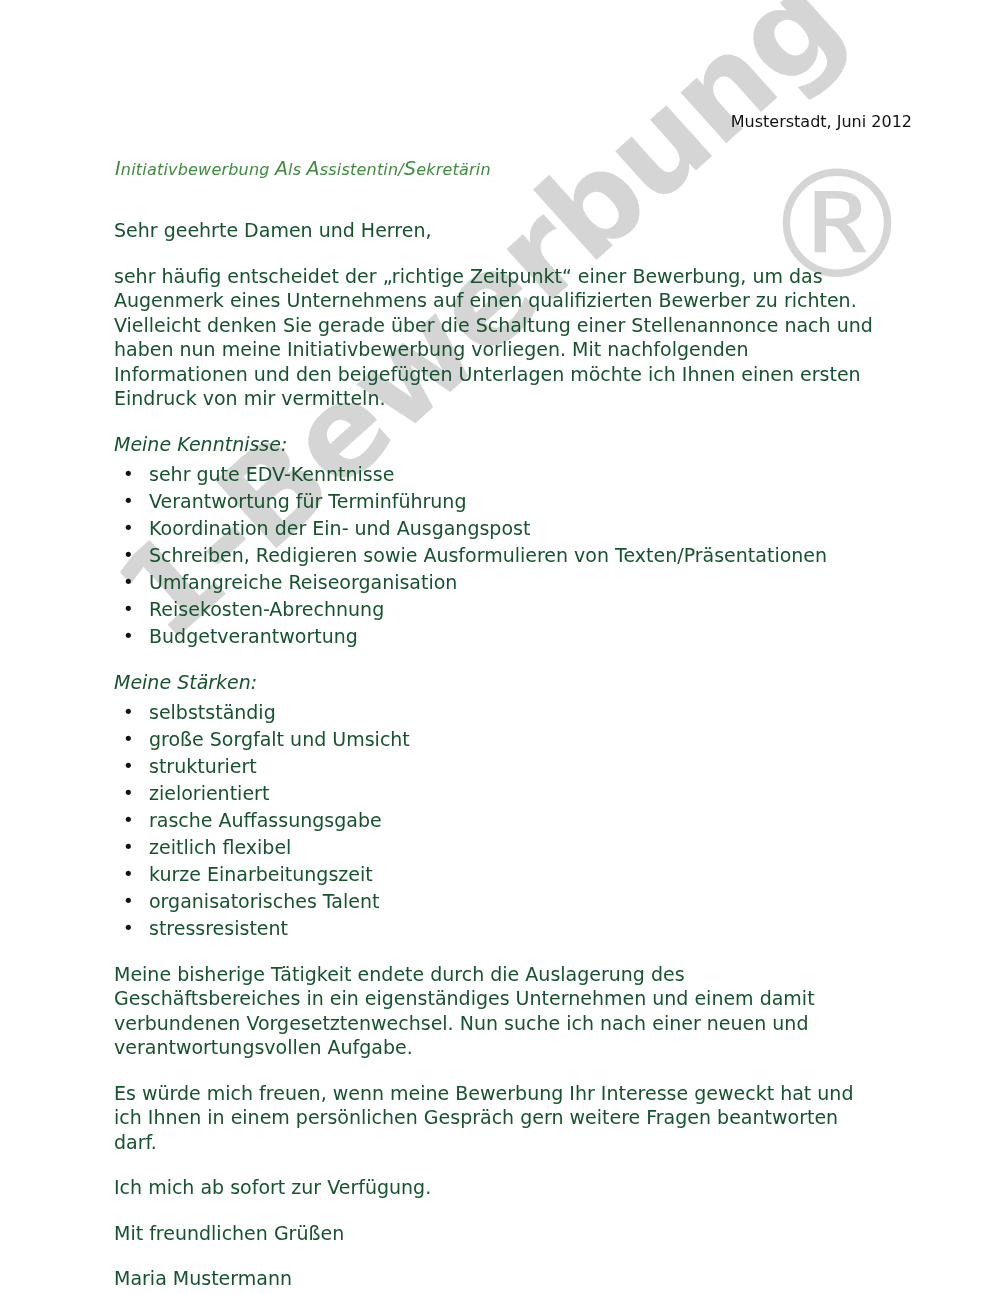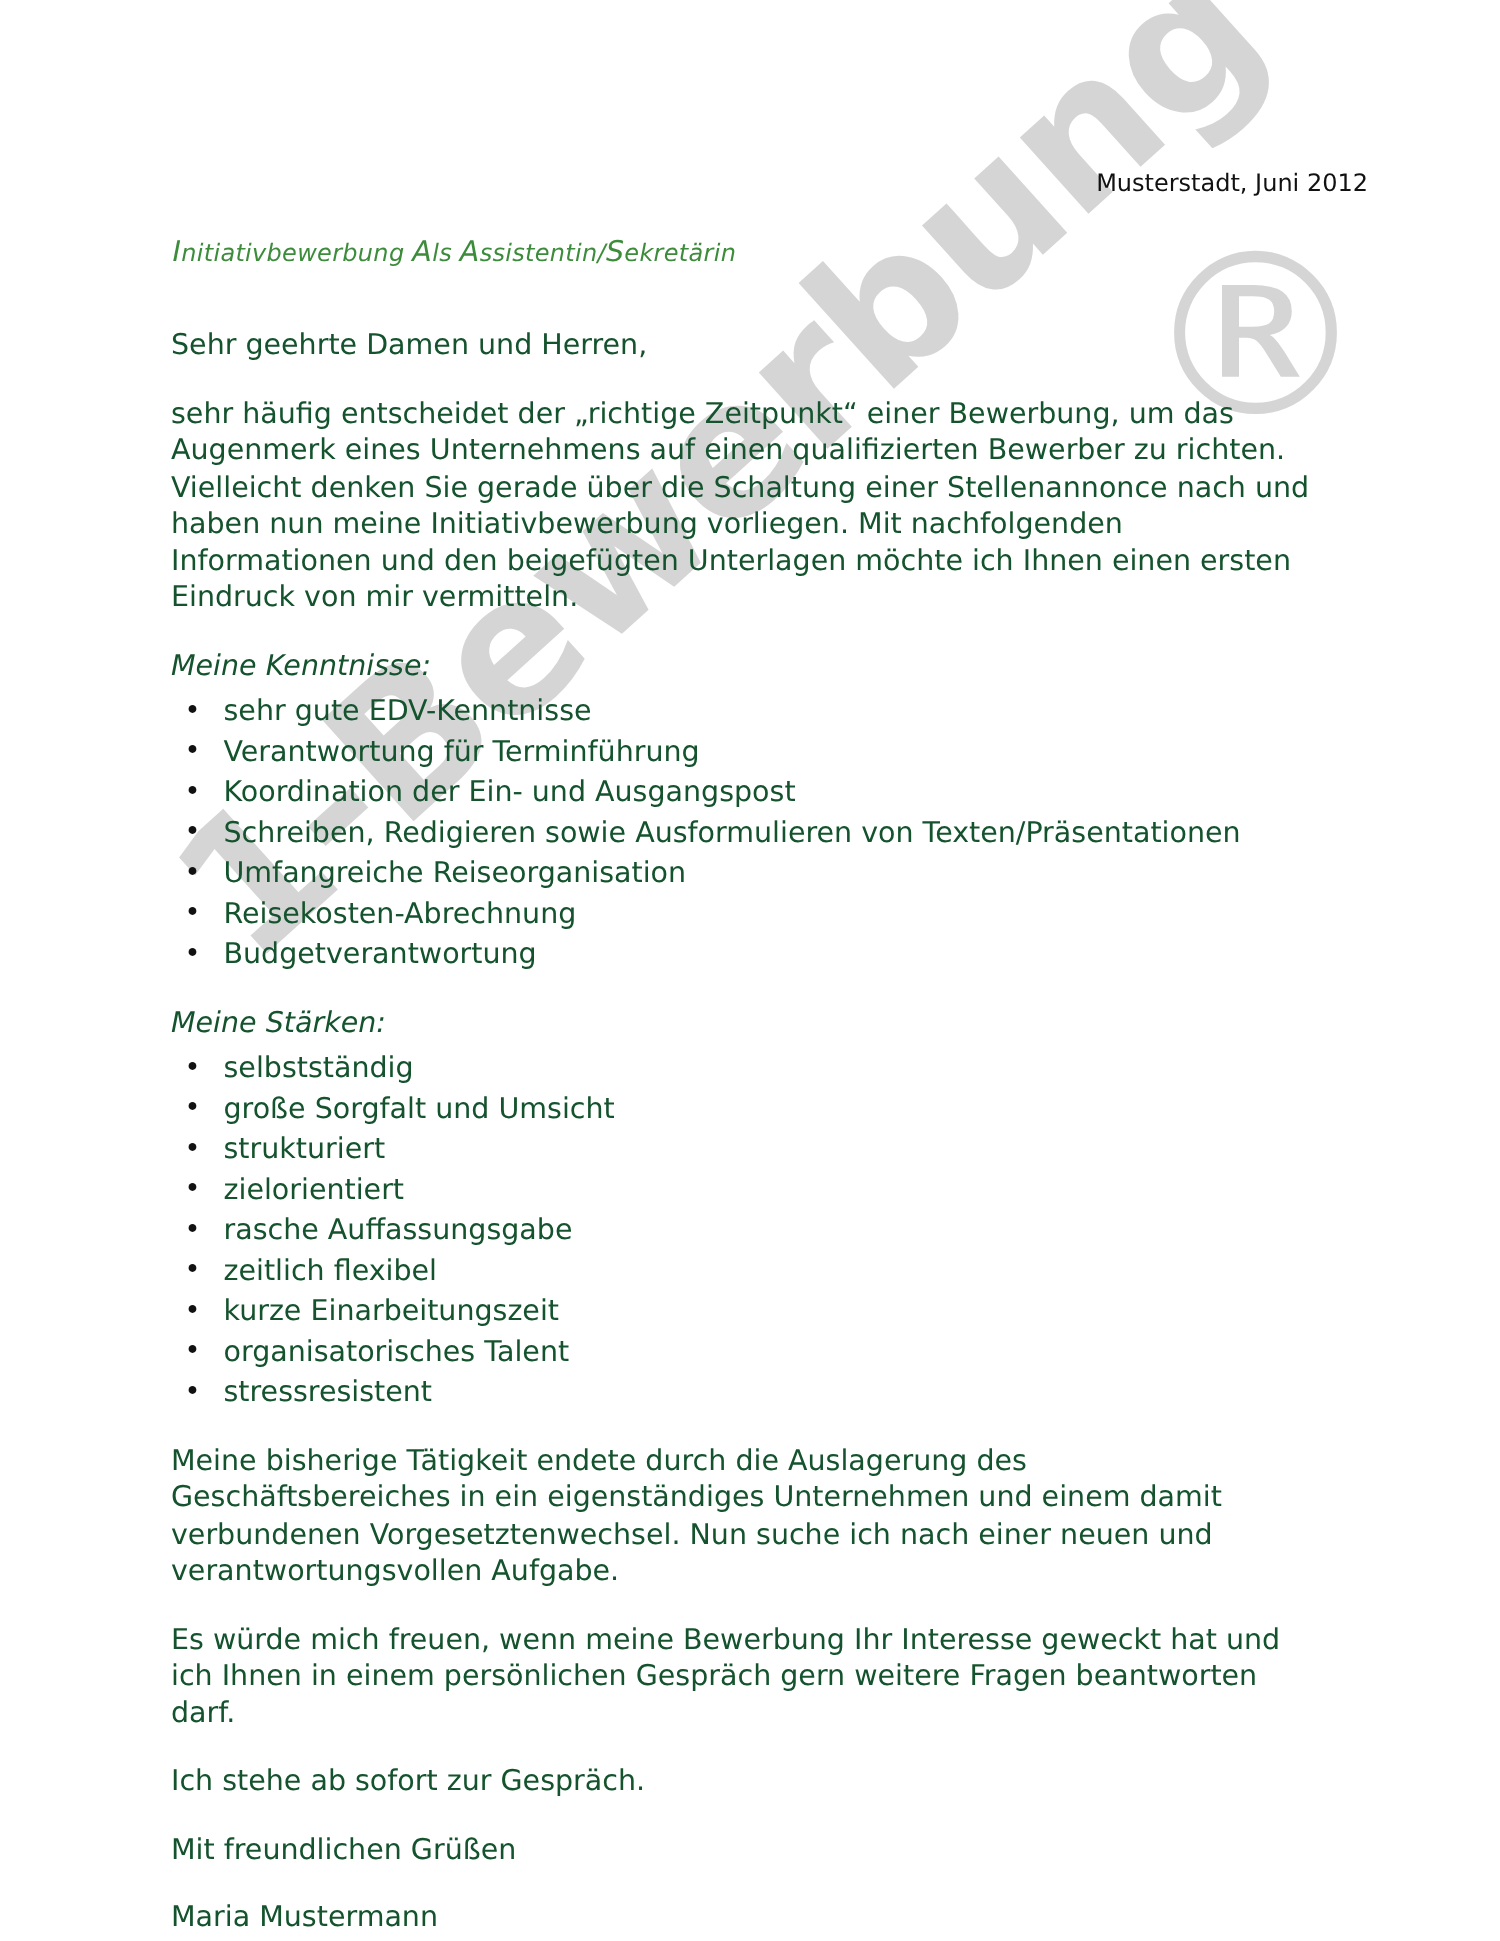--- a/index.html
+++ b/index.html
@@ -161,21 +161,21 @@
         <li>zeitlich flexibel</li>
         <li>kurze Einarbeitungszeit</li>
         <li>organisatorisches Talent</li>
         <li>stressresistent</li>
       </ul>
 
       <p class="para">Meine bisherige Tätigkeit endete durch die Auslagerung des Geschäftsbereiches in ein eigenständiges Unternehmen und einem damit verbundenen Vorgesetztenwechsel. Nun suche ich nach einer neuen und verantwortungsvollen Aufgabe.</p>
 
       <p class="para">Es würde mich freuen, wenn meine Bewerbung Ihr Interesse geweckt hat und ich Ihnen in einem persönlichen Gespräch gern weitere Fragen beantworten darf.</p>
 
-      <p class="para">Ich stehe ab sofort zur Gespräch.</p>
+      <p class="para">Ich mich ab sofort zur Verfügung.</p>
 
       <p class="para">Mit freundlichen Grüßen</p>
 
       <p class="para sig">Maria Mustermann</p>
 
     </div>
   </div>
 </div>
 
 </body></html>

